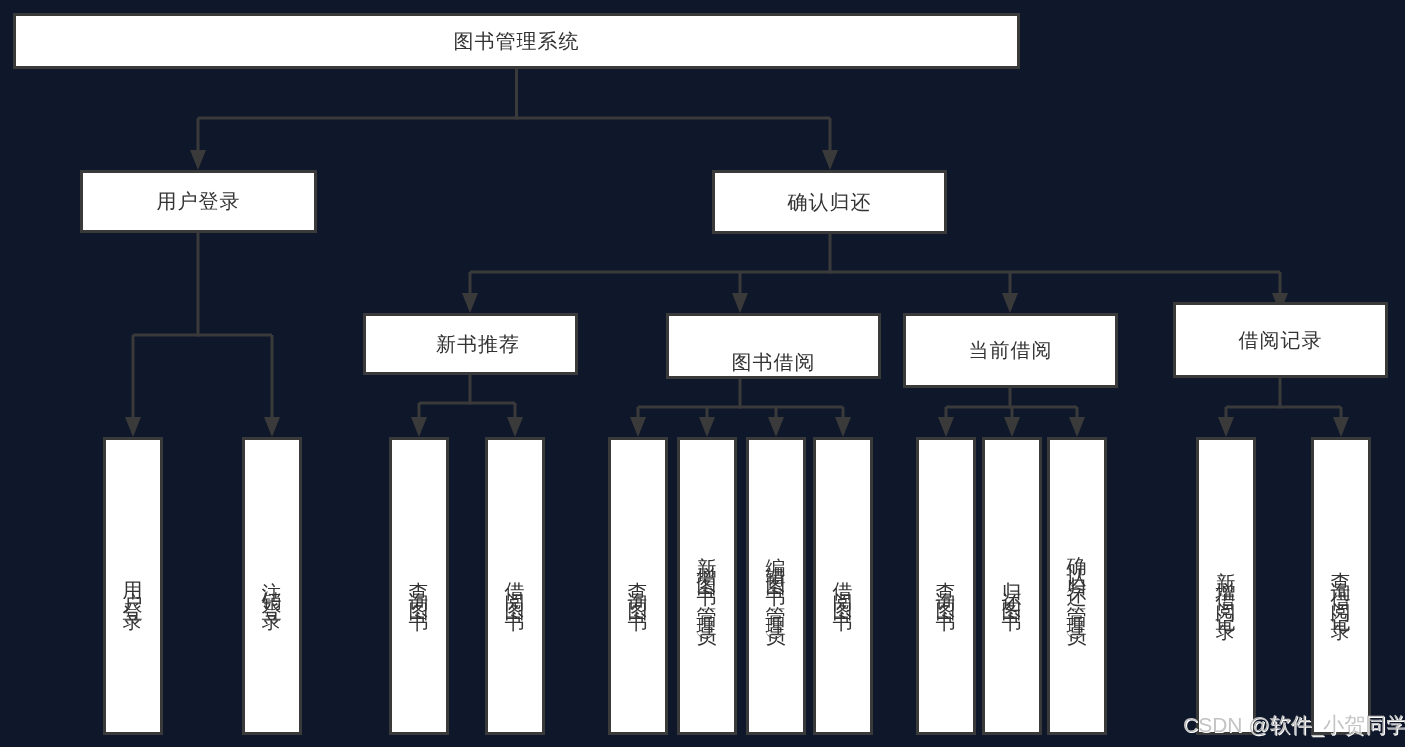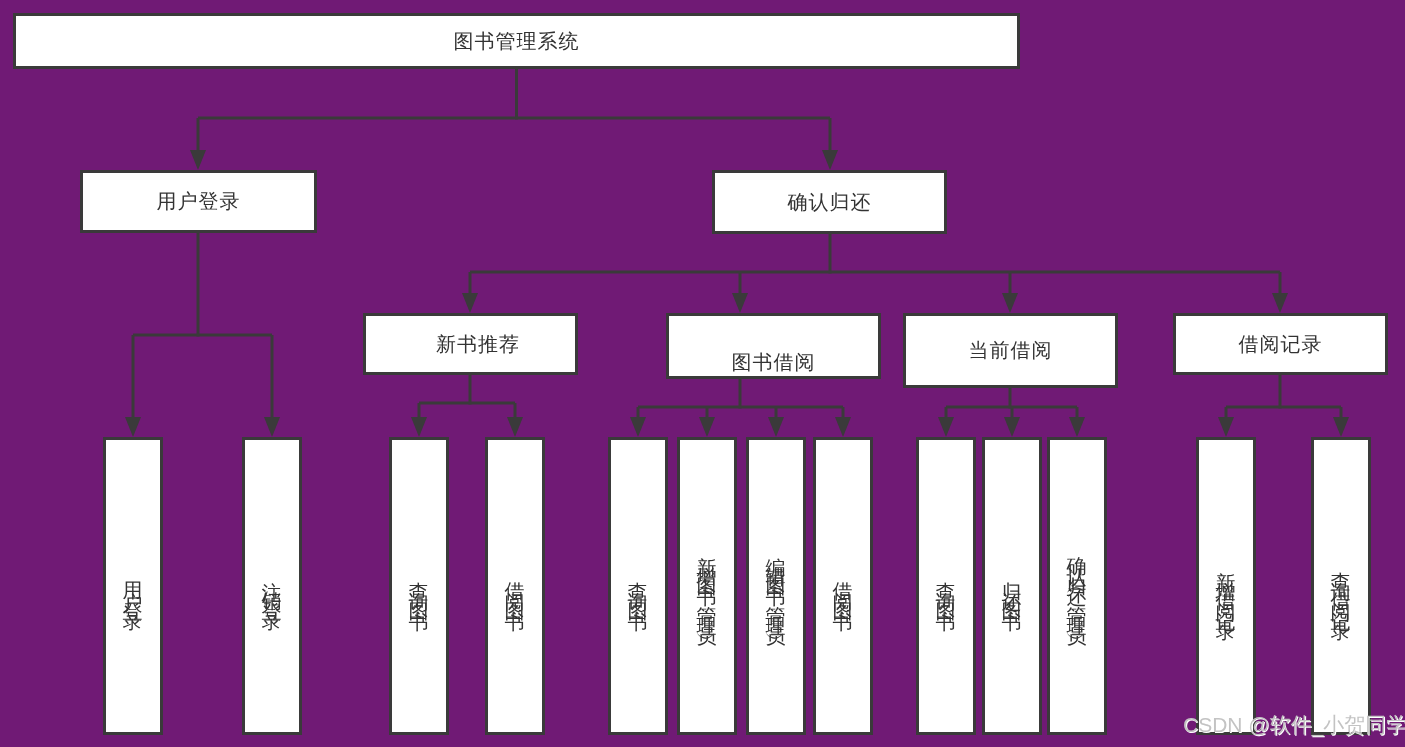--- a/index.html
+++ b/index.html
@@ -4,21 +4,21 @@
 <style>
   html, body {
     margin: 0;
     padding: 0;
     background: #ffffff;
   }
   #canvas {
     position: relative;
     width: 1405px;
     height: 747px;
-    background: #701a75;
+    background: #0f172a;
     font-family: "Liberation Sans", "DejaVu Sans", sans-serif;
     overflow: hidden;
   }
   .node {
     position: absolute;
     box-sizing: border-box;
     border: 3px solid #3a3a3a;
     background: #ffffff;
     display: flex;
     align-items: center;
@@ -145,21 +145,21 @@
 
   <div class="node h-node" style="left:363px; top:313px; width:215px; height:62px;padding-left:15px;">
     <span>新书推荐</span>
   </div>
   <div class="node h-node" style="left:666px; top:313px; width:215px; height:66px;align-items:flex-end;">
     <span>图书借阅</span>
   </div>
   <div class="node h-node" style="left:903px; top:313px; width:215px; height:75px;">
     <span>当前借阅</span>
   </div>
-  <div class="node h-node" style="left:1173px; top:313px; width:215px; height:62px;">
+  <div class="node h-node" style="left:1173px; top:302px; width:215px; height:76px;">
     <span>借阅记录</span>
   </div>
 
   <div class="node leaf" style="left:103px;">
     <span class="vtext">用户登录</span>
   </div>
   <div class="node leaf" style="left:242px;">
     <span class="vtext">注销登录</span>
   </div>
 

